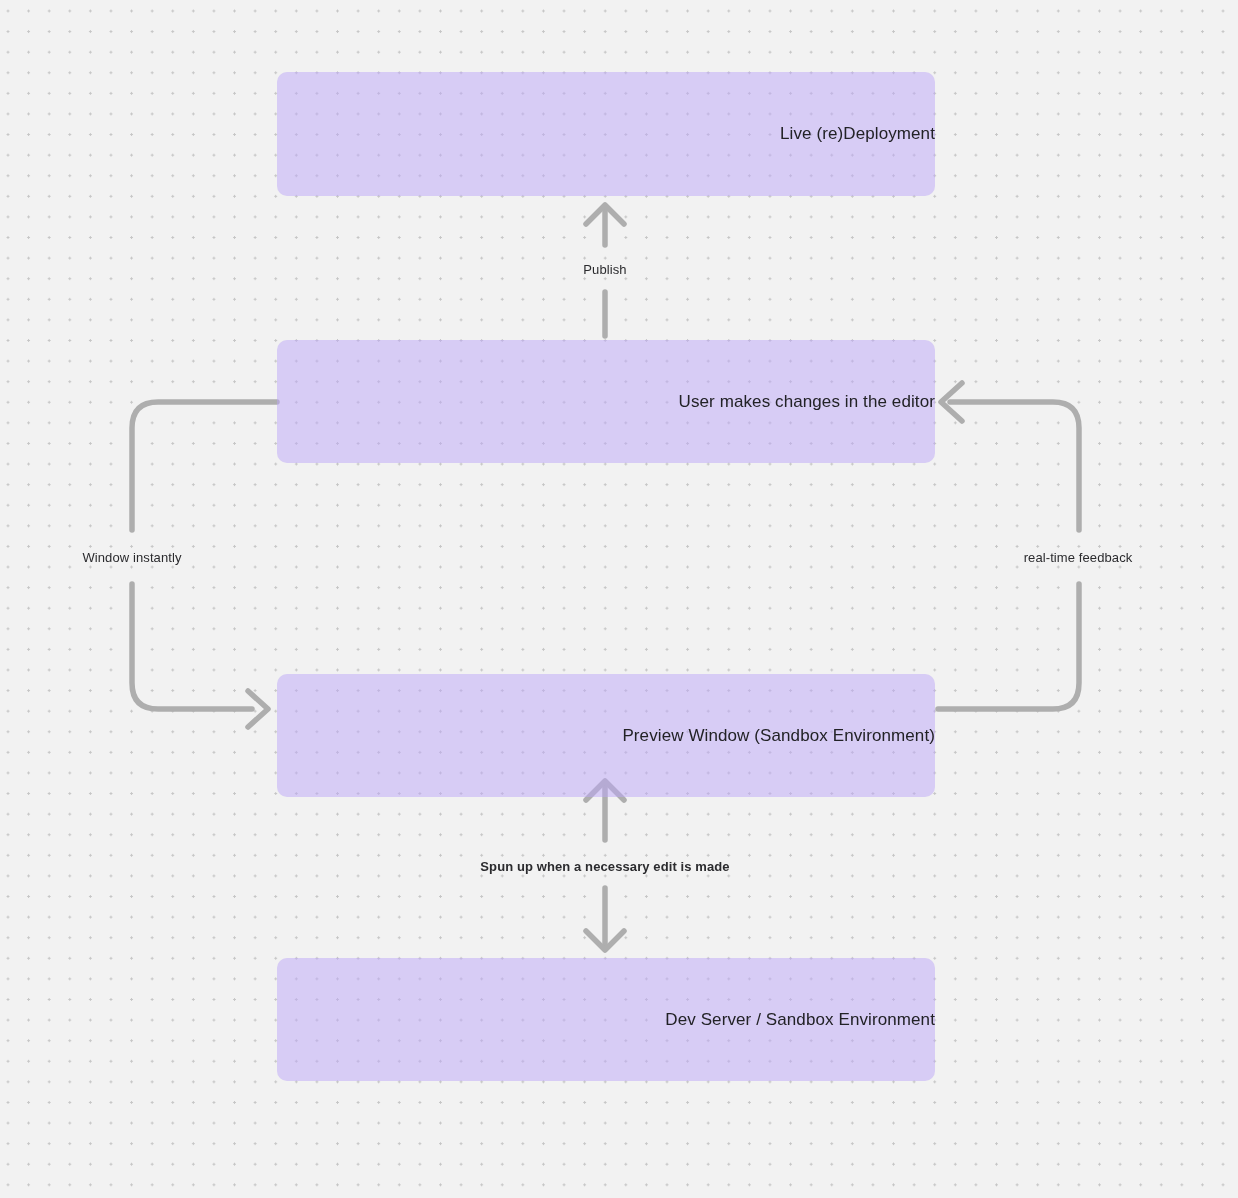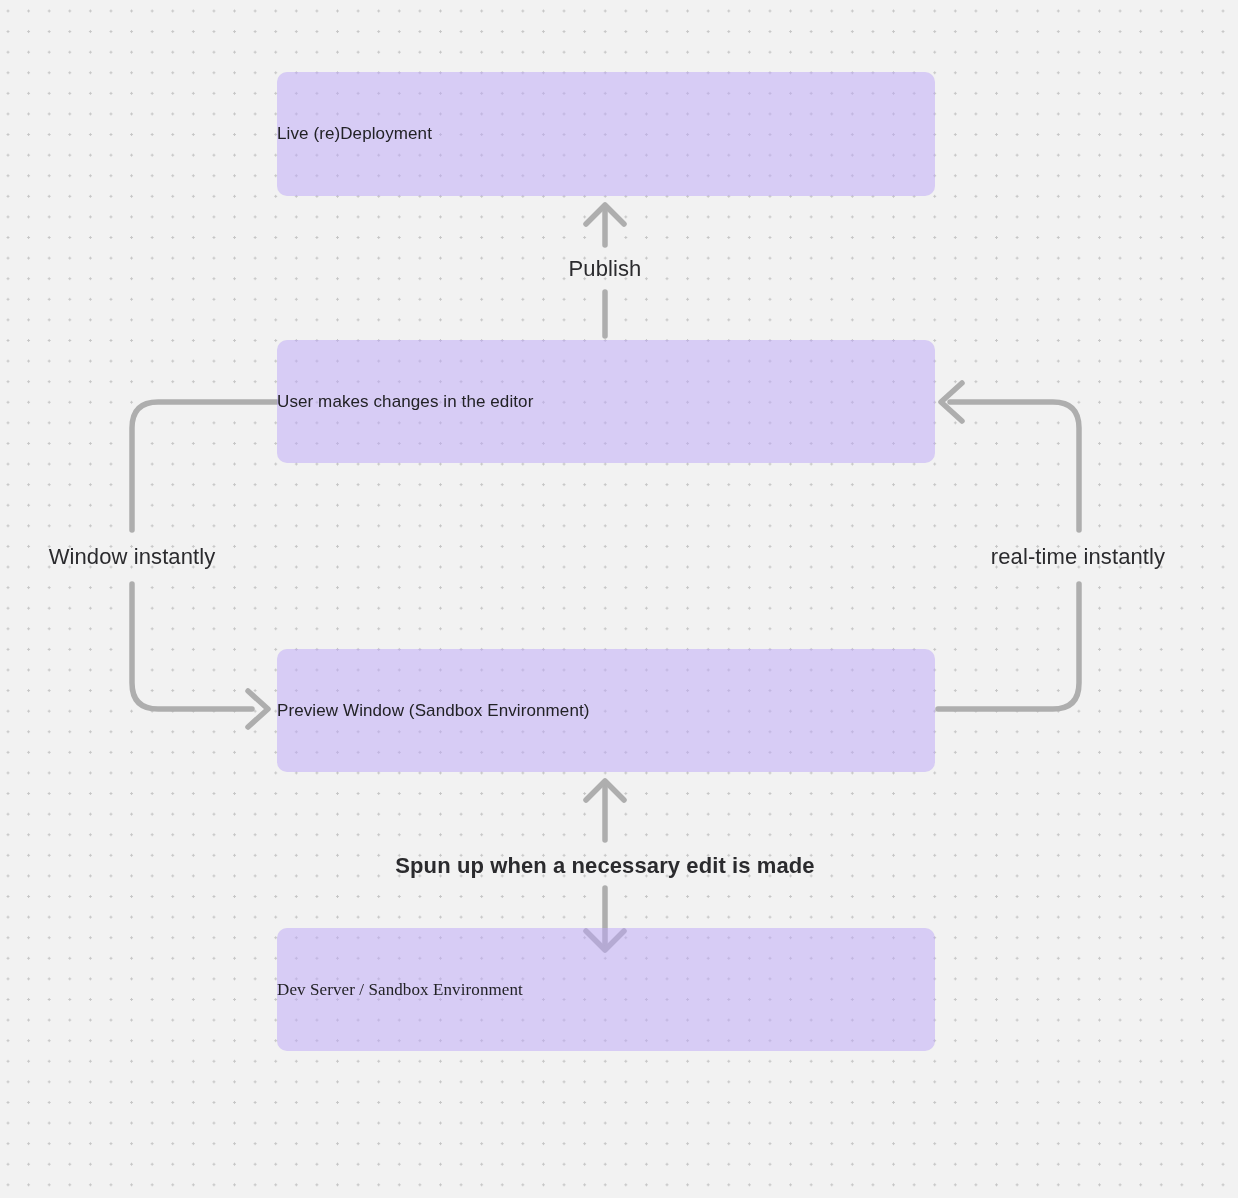--- a/index.html
+++ b/index.html
@@ -36,35 +36,35 @@
   }
   .node {
     position: absolute;
     left: 277px;
     width: 658px;
     height: 123px;
     border-radius: 10px;
     background: rgba(188, 166, 248, 0.5);
     display: flex;
     align-items: center;
-    justify-content: flex-start;
+    justify-content: flex-end;
     text-align: center;
     font-size: 17px;
     color: #222226;
     letter-spacing: 0.1px;
   }
   .node-live      { top: 72px;  height: 124px; }
   .node-user      { top: 340px; }
-  .node-preview   { top: 649px; }
-  .node-devserver { top: 928px; font-family: Liberation Serif, serif; }
+  .node-preview   { top: 674px; }
+  .node-devserver { top: 958px; }
   .edge-label {
     position: absolute;
     transform: translate(-50%, -50%);
     white-space: nowrap;
-    font-size: 22px;
+    font-size: 13px;
     color: #2b2b2e;
     letter-spacing: 0.1px;
   }
   .label-publish   { left: 605px;  top: 269px; }
   .label-updates   { left: 132px;  top: 557px; }
   .label-realtime  { left: 1078px; top: 557px; }
   .label-spun      { left: 605px;  top: 866px; font-weight: bold; }
 </style>
 </head>
 <body>
@@ -110,16 +110,16 @@
   <div class="node node-preview">
     <span>Preview Window (Sandbox Environment)</span>
   </div>
 
   <div class="node node-devserver">
     <span>Dev Server / Sandbox Environment</span>
   </div>
 
   <div class="edge-label label-publish">Publish</div>
   <div class="edge-label label-updates">Window instantly</div>
-  <div class="edge-label label-realtime">real-time instantly</div>
+  <div class="edge-label label-realtime">real-time feedback</div>
   <div class="edge-label label-spun">Spun up when a necessary edit is made</div>
 
 </div>
 
 </body></html>

